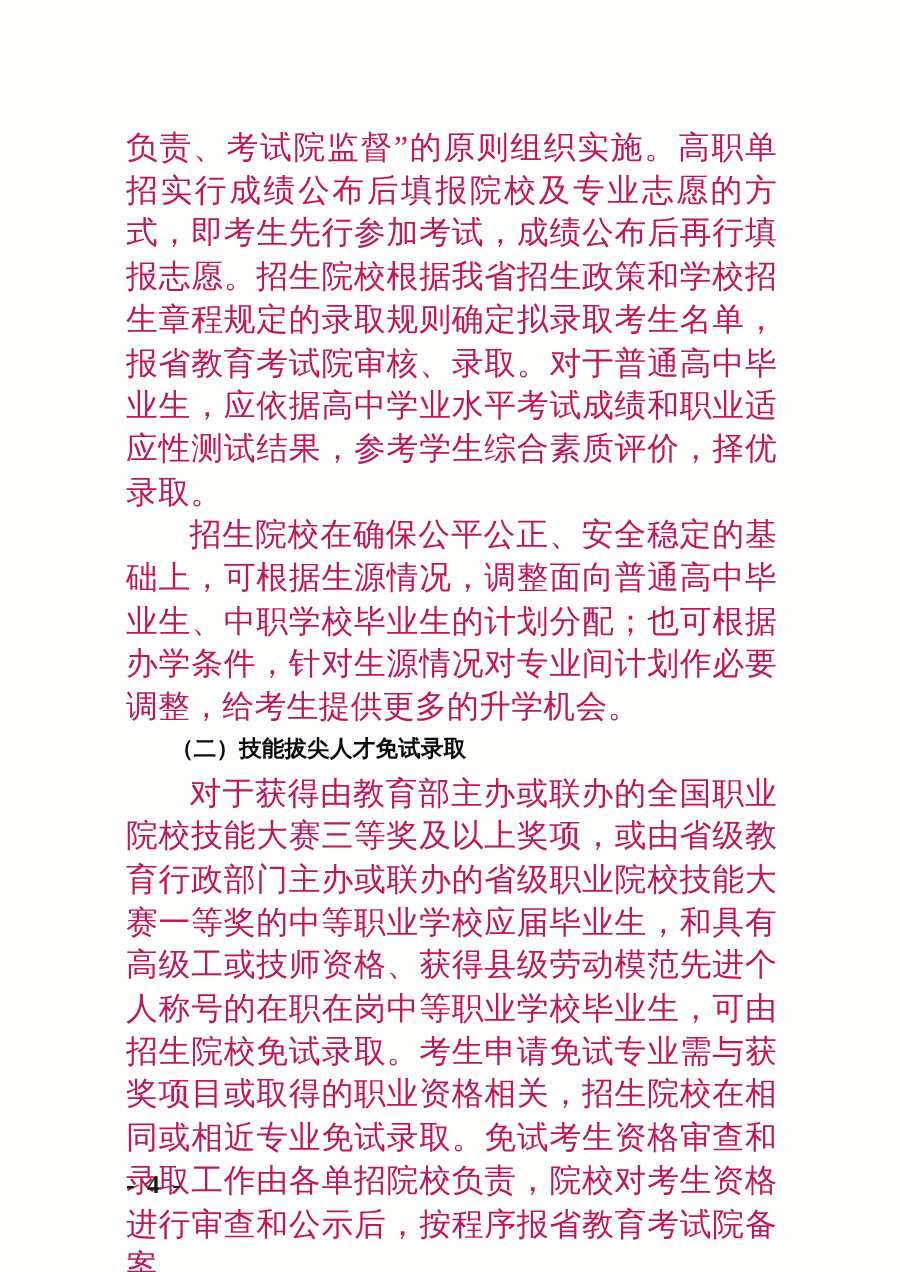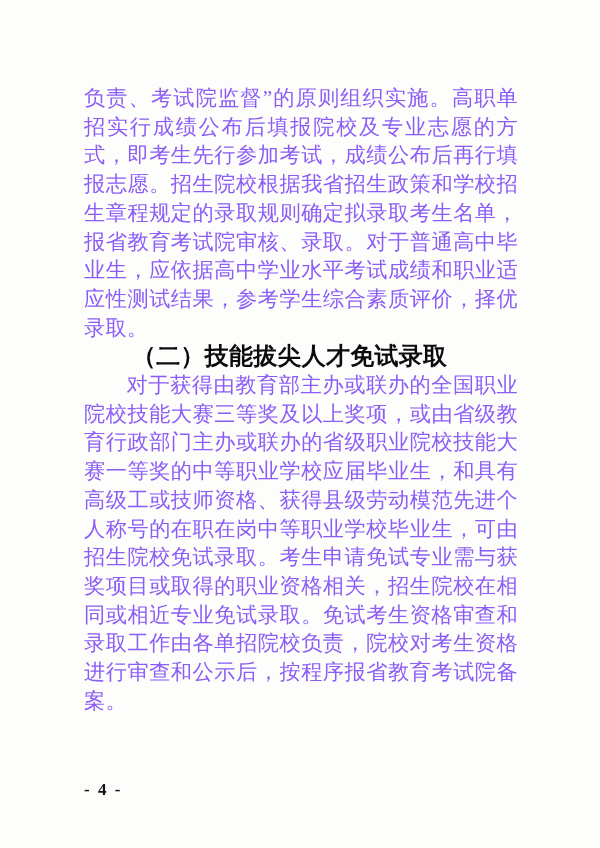--- a/index.html
+++ b/index.html
@@ -34,33 +34,33 @@
 
   
   .para {
     margin: 0;
     font-size: 21.2px;
     line-height: 28.7px;
     text-align: justify;
     text-justify: inter-character;
     text-indent: 2em;
     letter-spacing: 0.01em;
-    color: #8b5cf6;
+    color: #be185d;
     word-break: break-all;
   }
 
   
   .para.cont {
     text-indent: 0;
   }
 
   
   .heading {
     margin: 0;
-    font-size: 24px;
+    font-size: 15px;
     line-height: 28.7px;
     text-indent: 2em;
     text-align: left;
     font-weight: bold;
     letter-spacing: 0.01em;
     color: #0c0c0c;
   }
 
   
   .num {
@@ -84,20 +84,21 @@
 </style>
 </head>
 <body>
 
 <div class="page">
 
   <div class="page-body">
 
     <p class="para cont">负责、考试院监督”的原则组织实施。高职单招实行成绩公布后填报院校及专业志愿的方式，即考生先行参加考试，成绩公布后再行填报志愿。招生院校根据我省招生政策和学校招生章程规定的录取规则确定拟录取考生名单，报省教育考试院审核、录取。对于普通高中毕业生，应依据高中学业水平考试成绩和职业适应性测试结果，参考学生综合素质评价，择优录取。</p>
 
+    <p class="para">招生院校在确保公平公正、安全稳定的基础上，可根据生源情况，调整面向普通高中毕业生、中职学校毕业生的计划分配；也可根据办学条件，针对生源情况对专业间计划作必要调整，给考生提供更多的升学机会。</p>
 
 
     <p class="heading">（二）技能拔尖人才免试录取</p>
 
     <p class="para">对于获得由教育部主办或联办的全国职业院校技能大赛三等奖及以上奖项，或由省级教育行政部门主办或联办的省级职业院校技能大赛一等奖的中等职业学校应届毕业生，和具有高级工或技师资格、获得县级劳动模范先进个人称号的在职在岗中等职业学校毕业生，可由招生院校免试录取。考生申请免试专业需与获奖项目或取得的职业资格相关，招生院校在相同或相近专业免试录取。免试考生资格审查和录取工作由各单招院校负责，院校对考生资格进行审查和公示后，按程序报省教育考试院备案。</p>
 
   </div>
 
   <div class="page-number">- 4 -</div>
 

